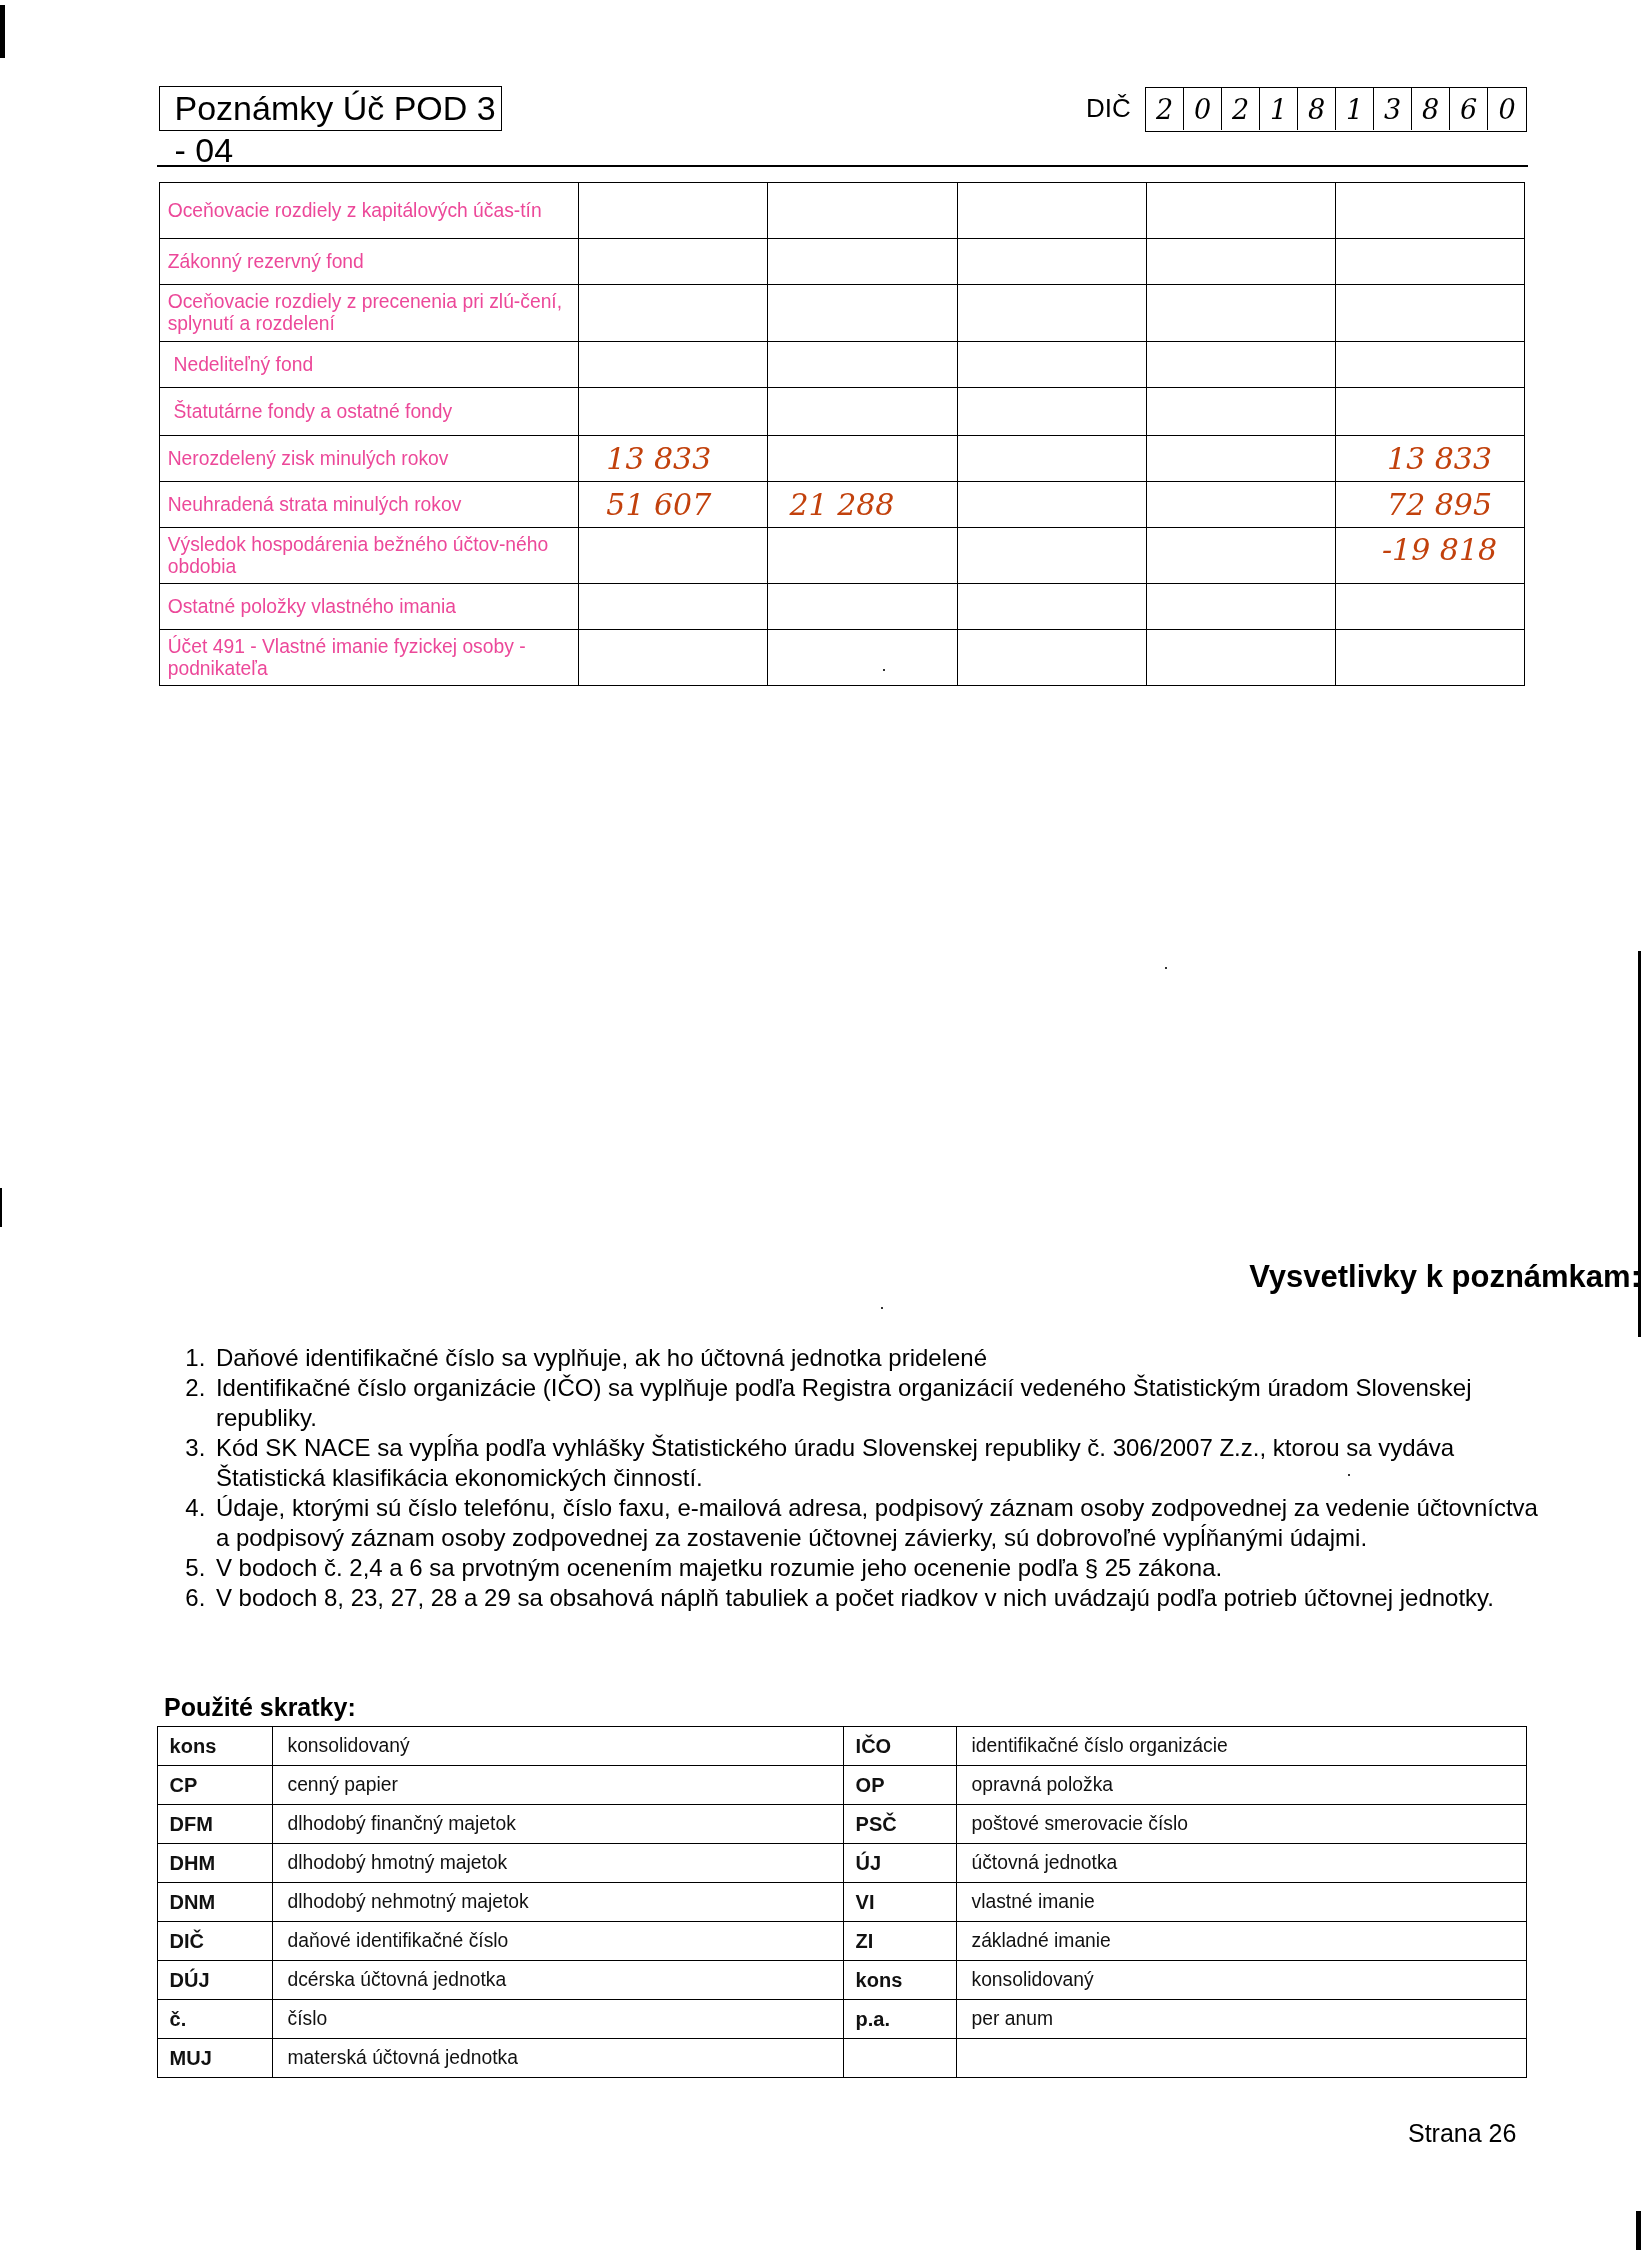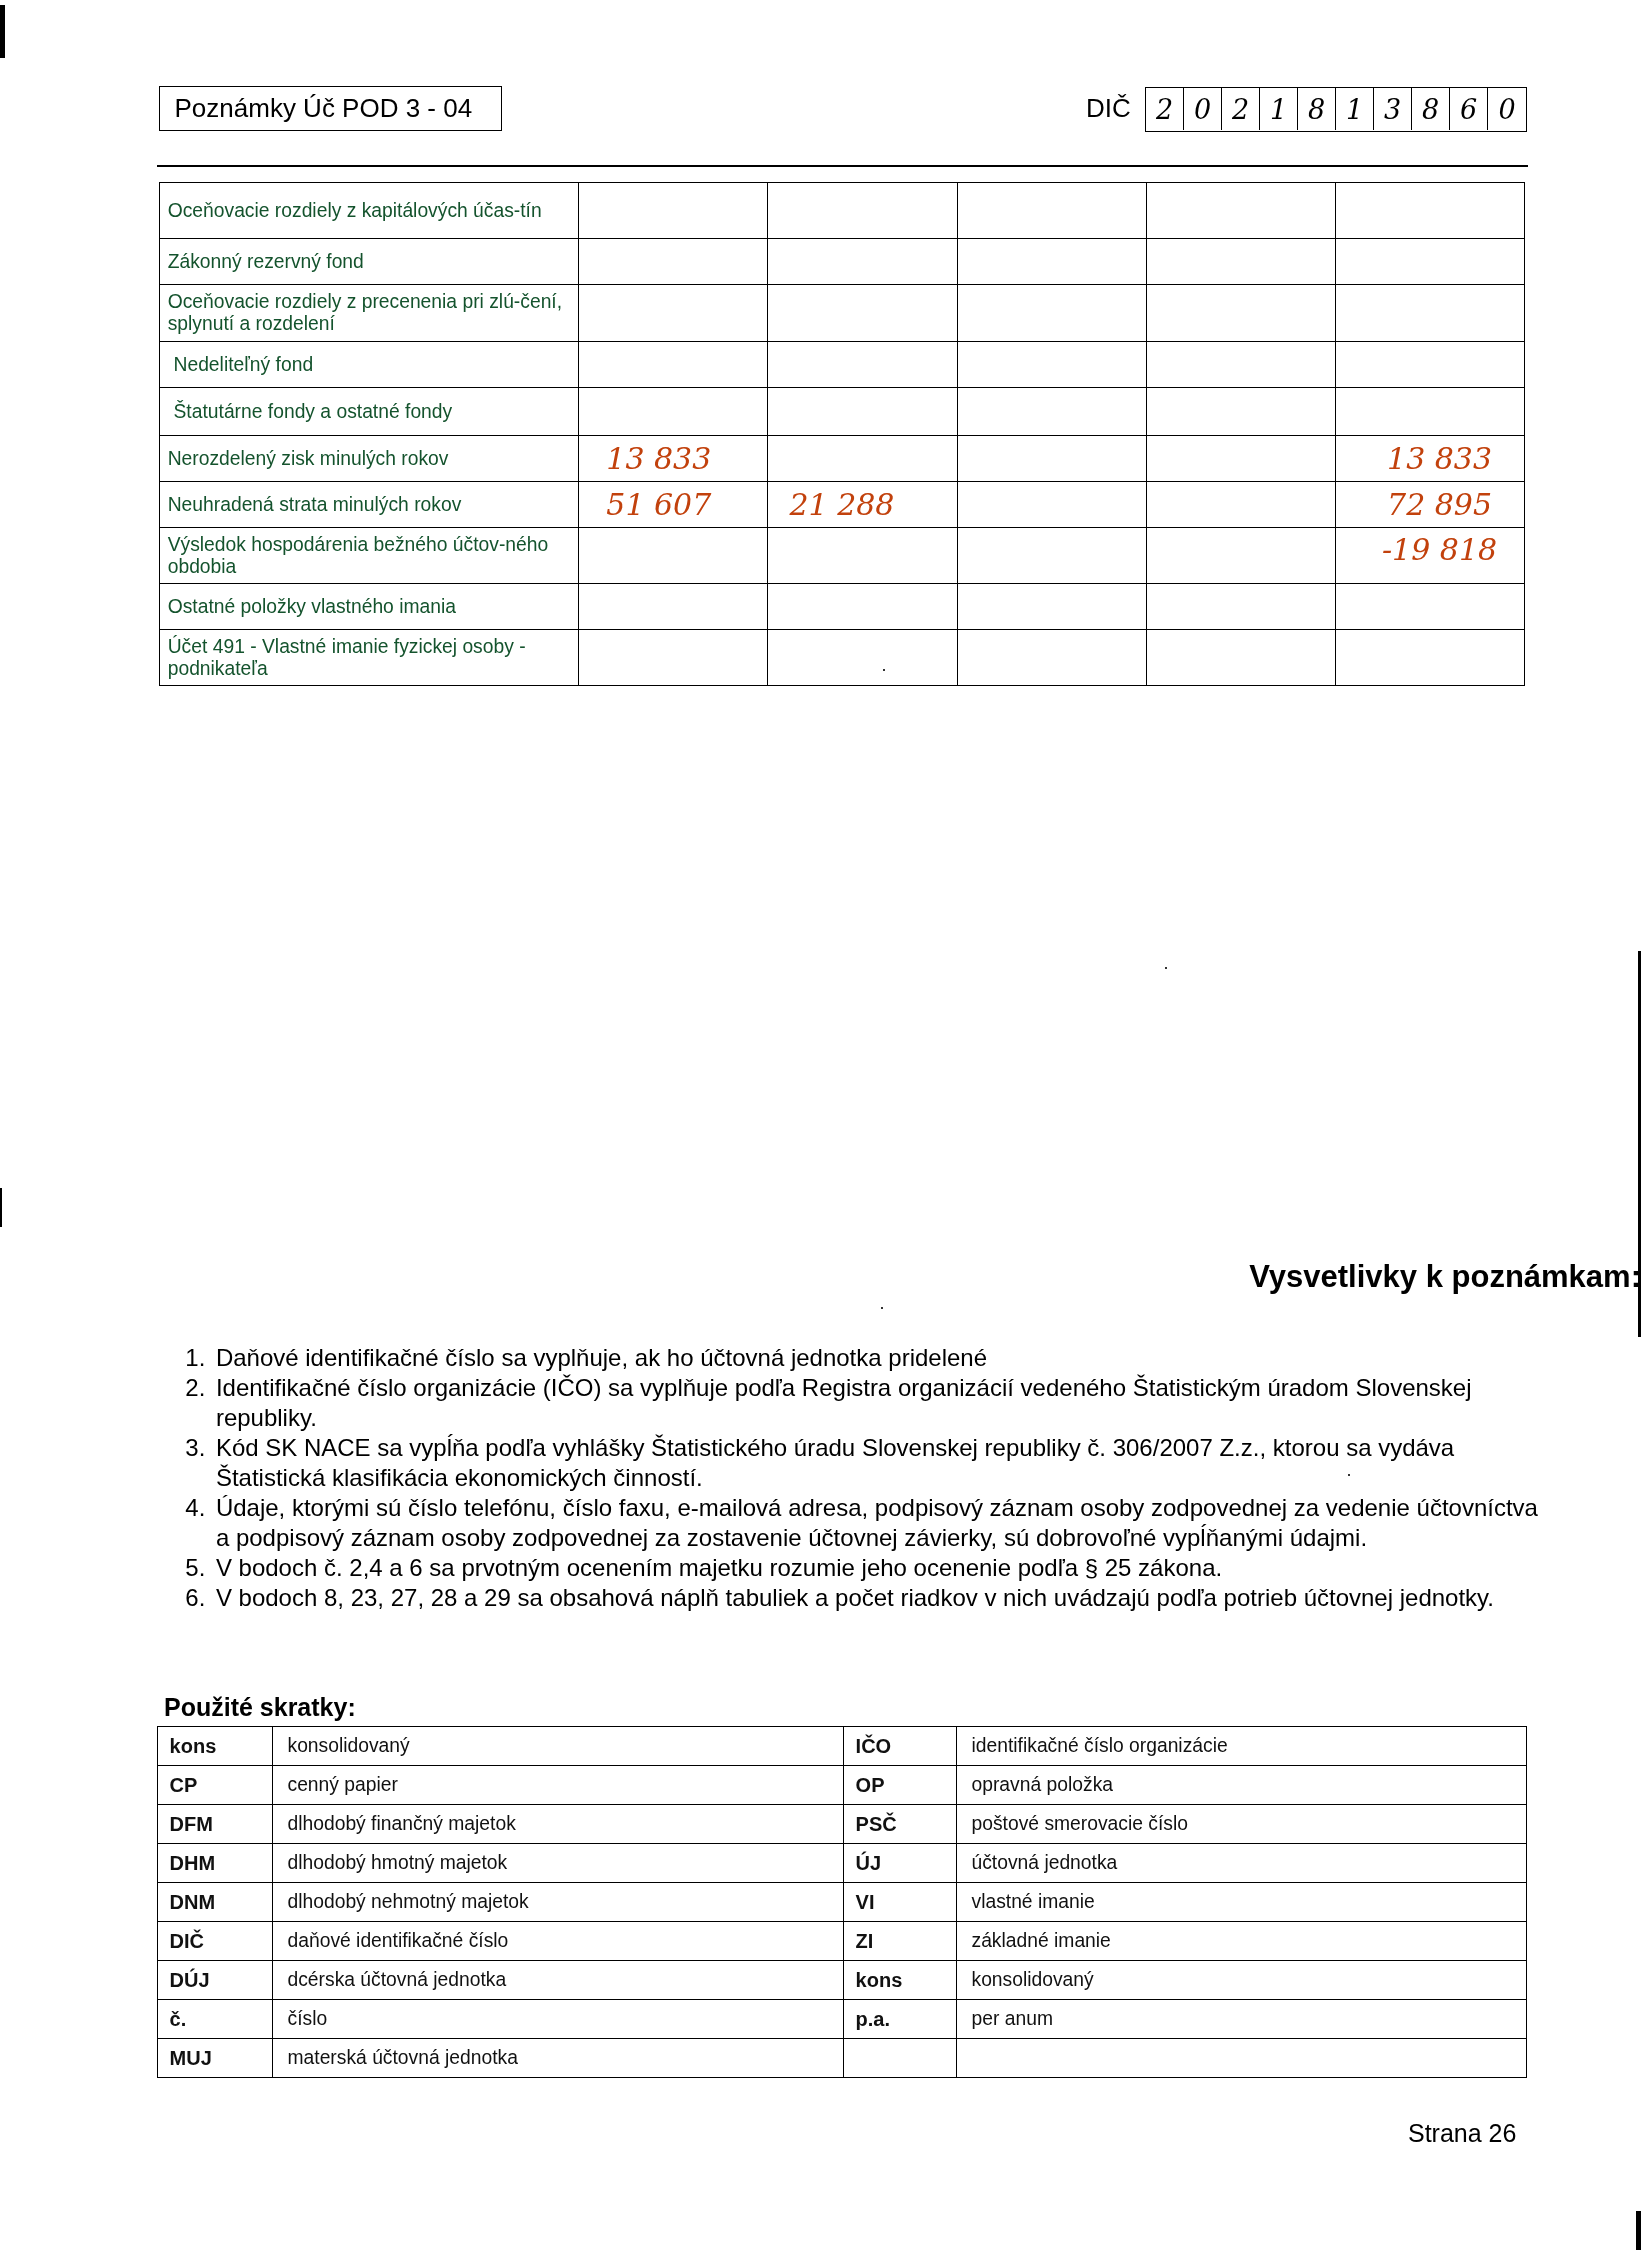--- a/index.html
+++ b/index.html
@@ -19,21 +19,21 @@
     
     .edge-mark { position: absolute; background: #000; }
 
     
     .form-id-box {
       position: absolute;
       left: 159px; top: 86px;
       width: 343px; height: 45px;
       border: 1.9px solid #000;
       box-sizing: border-box;
-      font-size: 26px;
+      font-size: 34px;
       line-height: 42px;
       padding-left: 14.5px;
     }
     .dic-label {
       position: absolute;
       left: 1086px; top: 89px;
       font-size: 26px;
       line-height: 39px;
     }
     .dic-boxes {
@@ -75,21 +75,21 @@
       border: 1.5px solid #000;
       vertical-align: middle;
       padding: 0;
       box-sizing: border-box;
     }
     table.equity td.label {
       width: 419px;
       font-size: 19.3px;
       line-height: 22px;
       padding: 0 7.7px;
-      color: #14532d;
+      color: #ec4899;
     }
     table.equity td.val {
       width: 189px;
       font-family: "DejaVu Serif", serif;
       font-style: italic;
       font-size: 30px;
       color: #c2410c;
       padding-left: 27px;
     }
     table.equity td.val.last { padding-left: 19.3px; text-align: center; }

